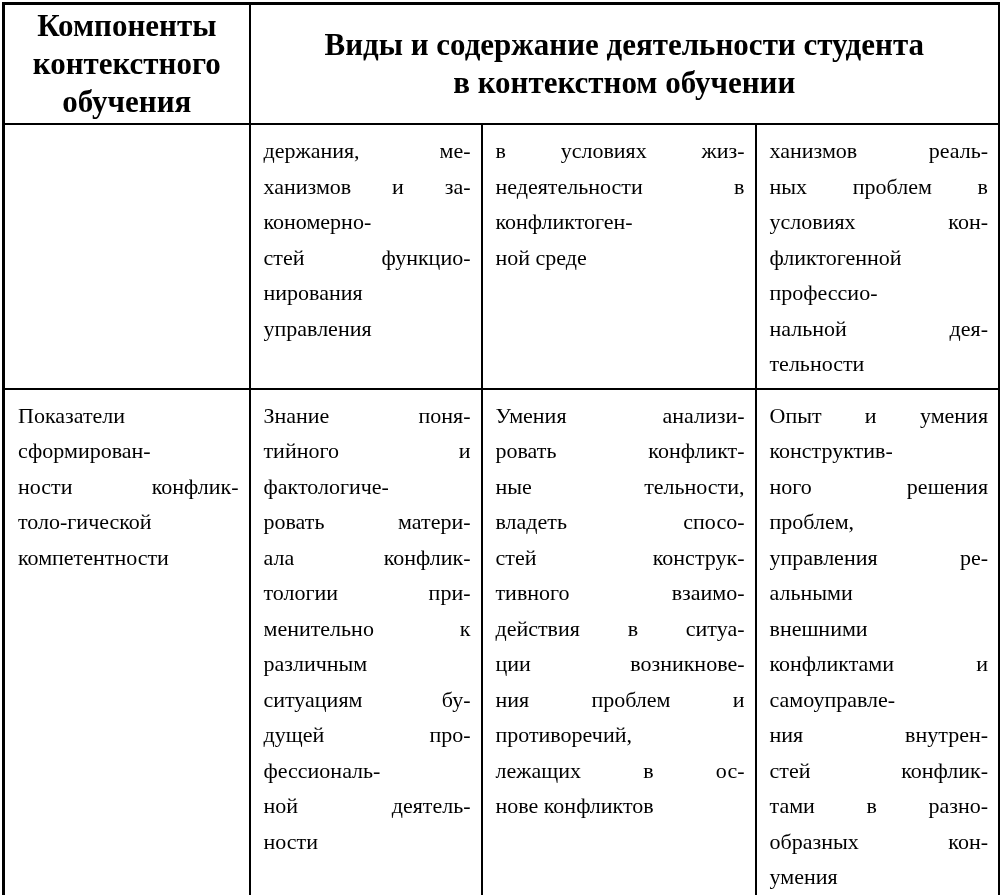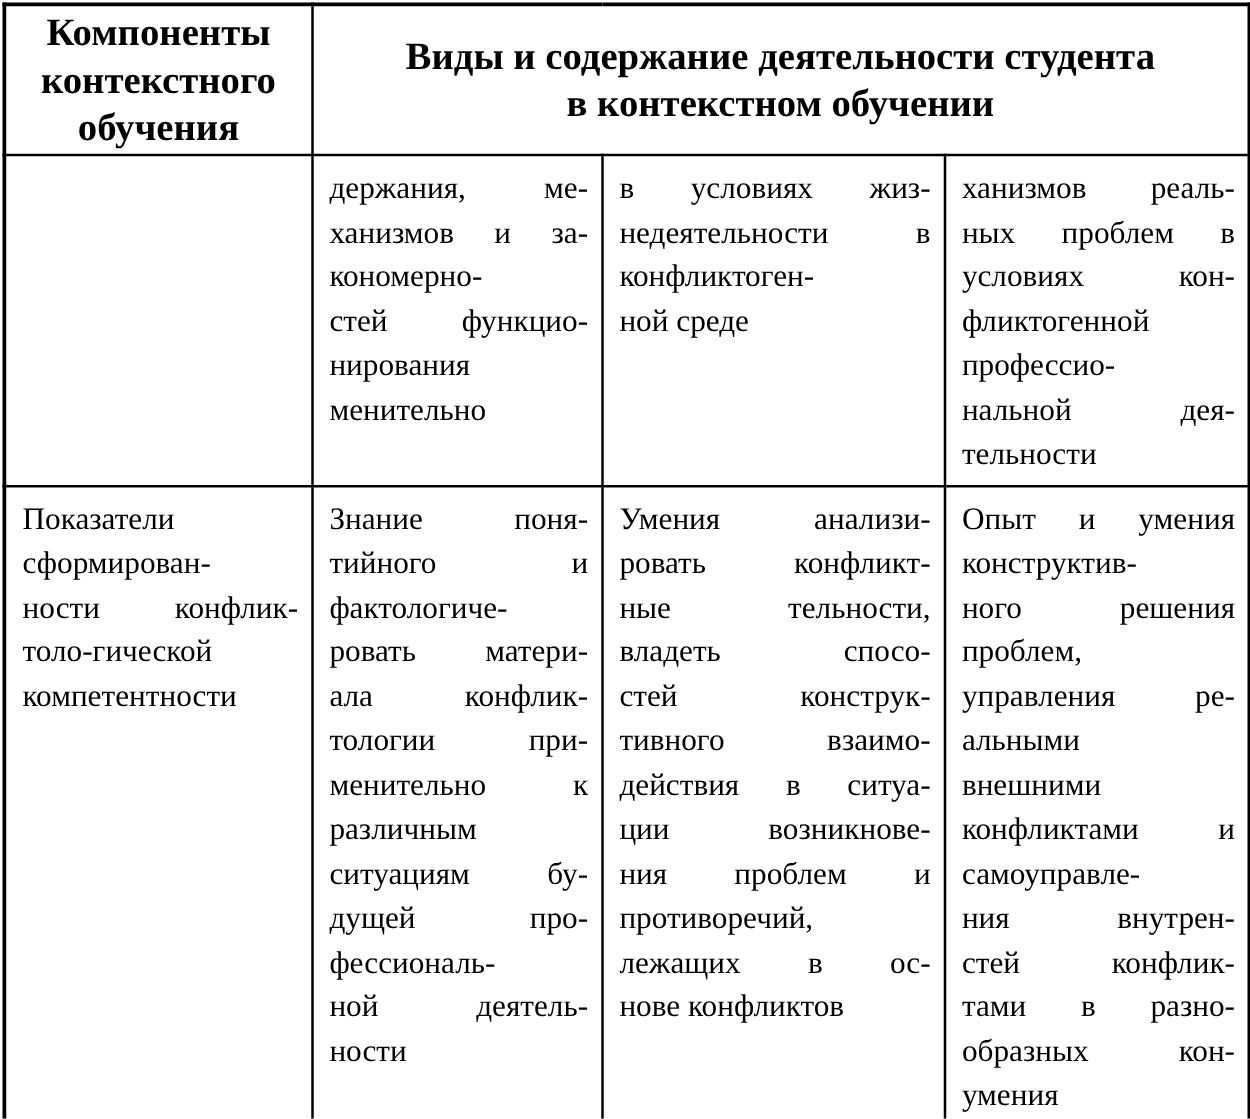--- a/index.html
+++ b/index.html
@@ -41,21 +41,21 @@
   th.hcell {
     font-weight: bold;
     font-size: 31px;
     line-height: 38px;
     vertical-align: middle;
     padding: 2px 6px;
   }
   .hcell .line { text-align: center; white-space: nowrap; }
 
   td.cell {
-    font-size: 25px;
+    font-size: 22px;
     line-height: 35.5px;
     padding: 8px 10px 6px 13px;
   }
   .cell .line { text-align: left; }
   .cell .line.j {
     text-align: justify;
     text-align-last: justify;
   }
 </style>
 </head>
@@ -84,21 +84,21 @@
     </thead>
     <tbody>
       <tr class="row-cont">
         <td class="cell jcell"></td>
         <td class="cell jcell">
             <div class="line j">держания, ме-</div>
             <div class="line j">ханизмов и за-</div>
             <div class="line j">кономерно-</div>
             <div class="line j">стей функцио-</div>
             <div class="line j">нирования</div>
-            <div class="line">менительно</div>
+            <div class="line">управления</div>
           </td>
         <td class="cell jcell">
             <div class="line j">в условиях жиз-</div>
             <div class="line j">недеятельности в</div>
             <div class="line j">конфликтоген-</div>
             <div class="line">ной среде</div>
           </td>
         <td class="cell jcell">
             <div class="line j">ханизмов реаль-</div>
             <div class="line j">ных проблем в</div>

